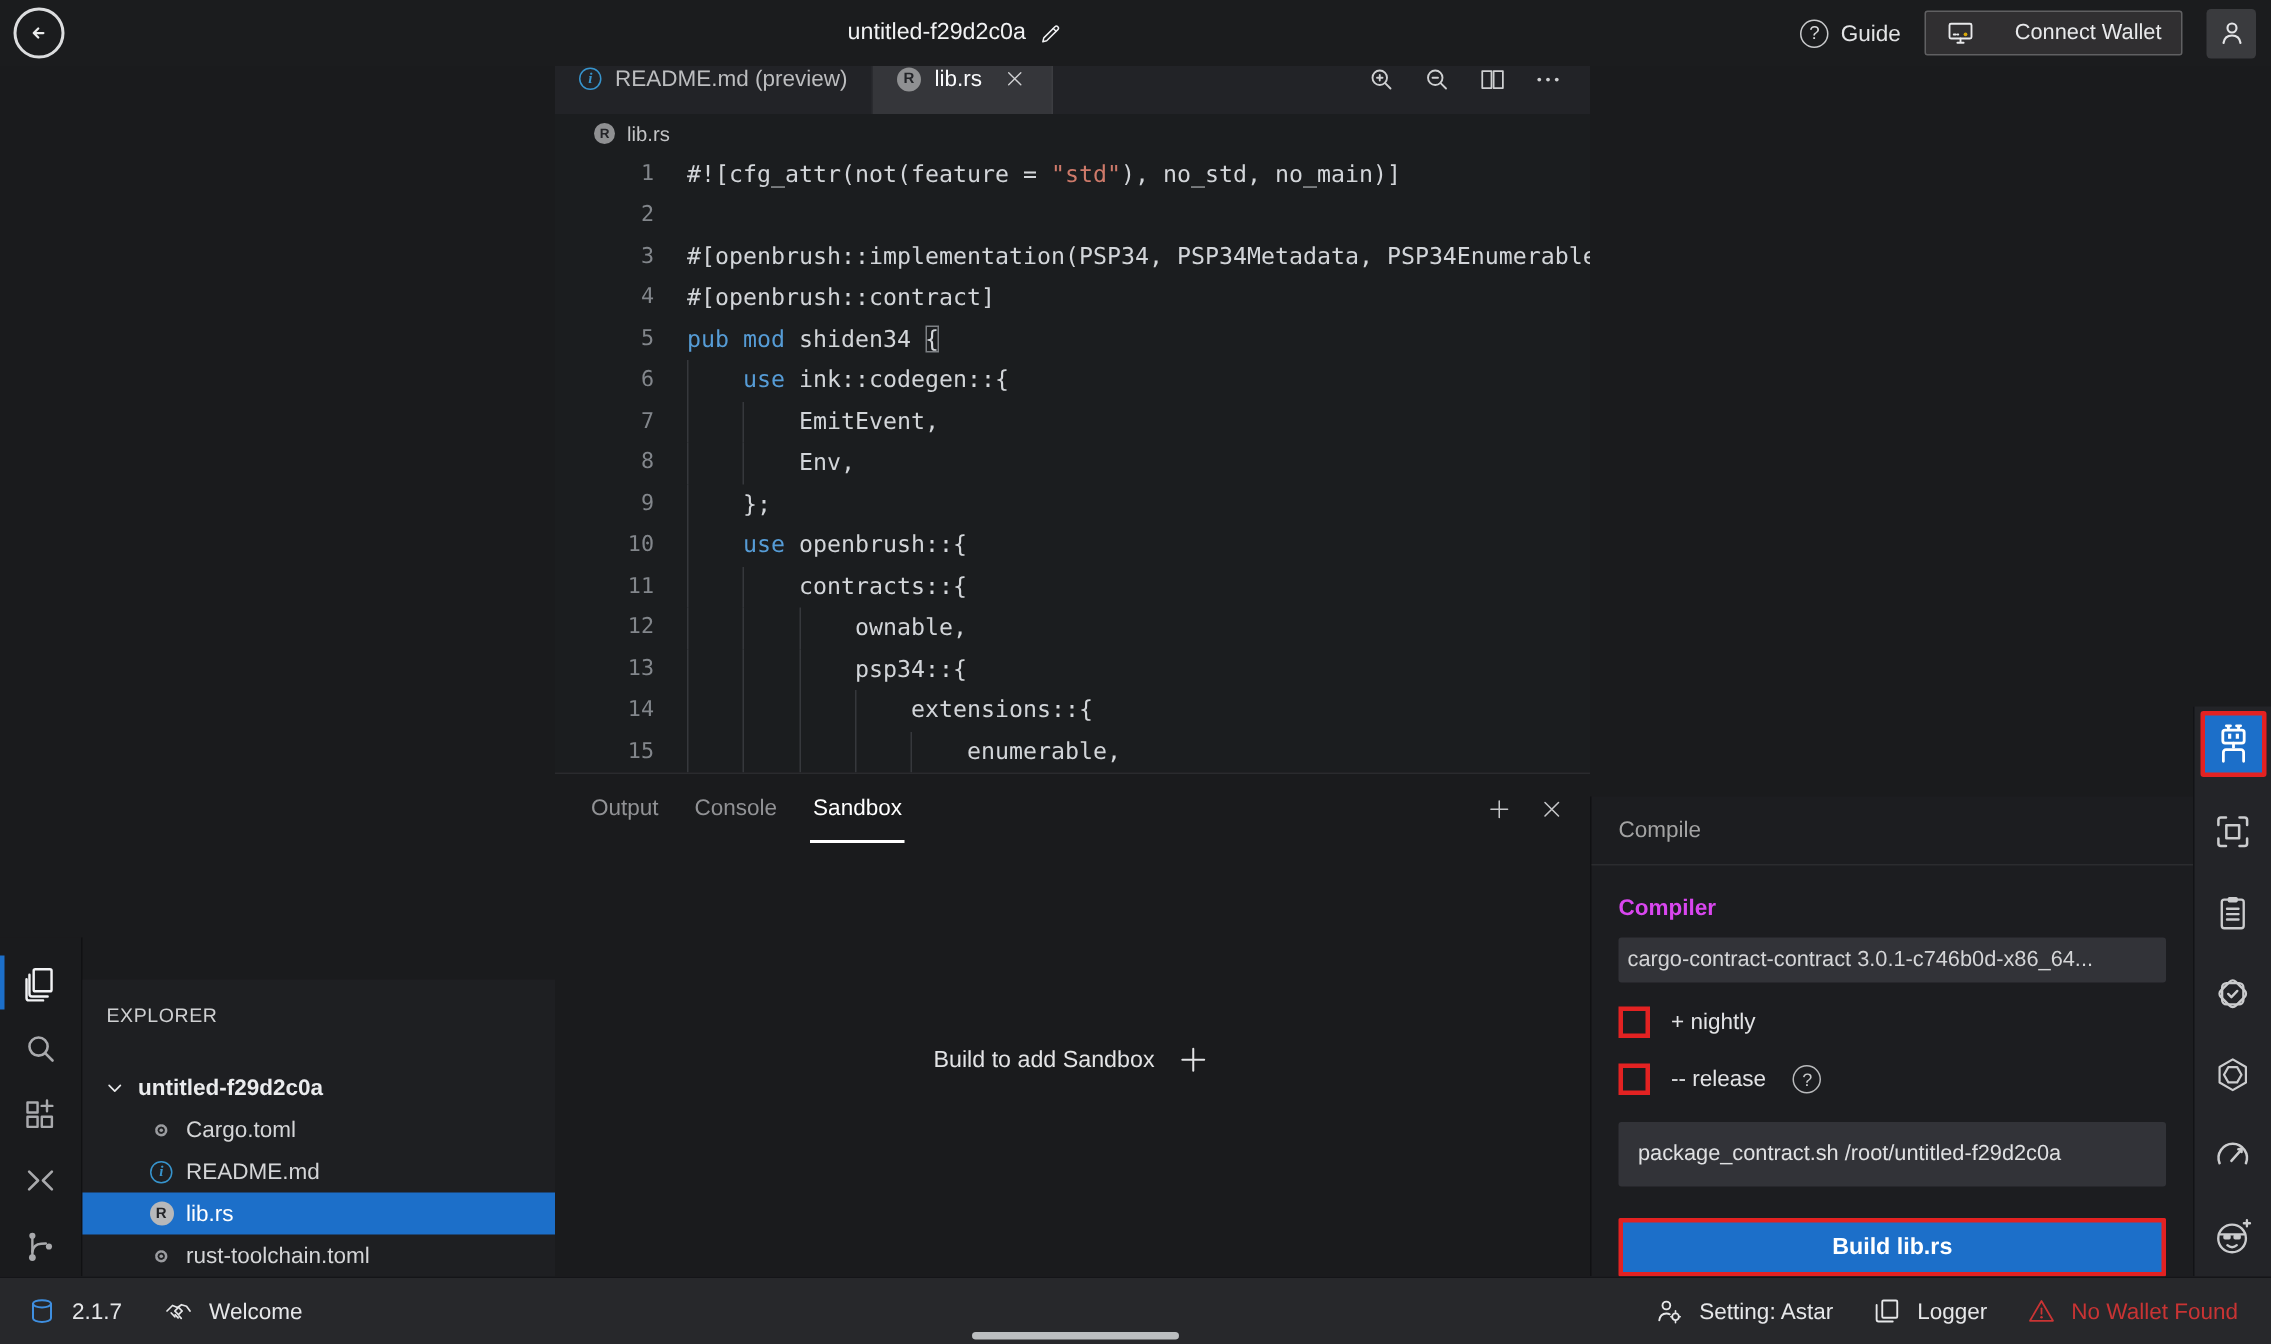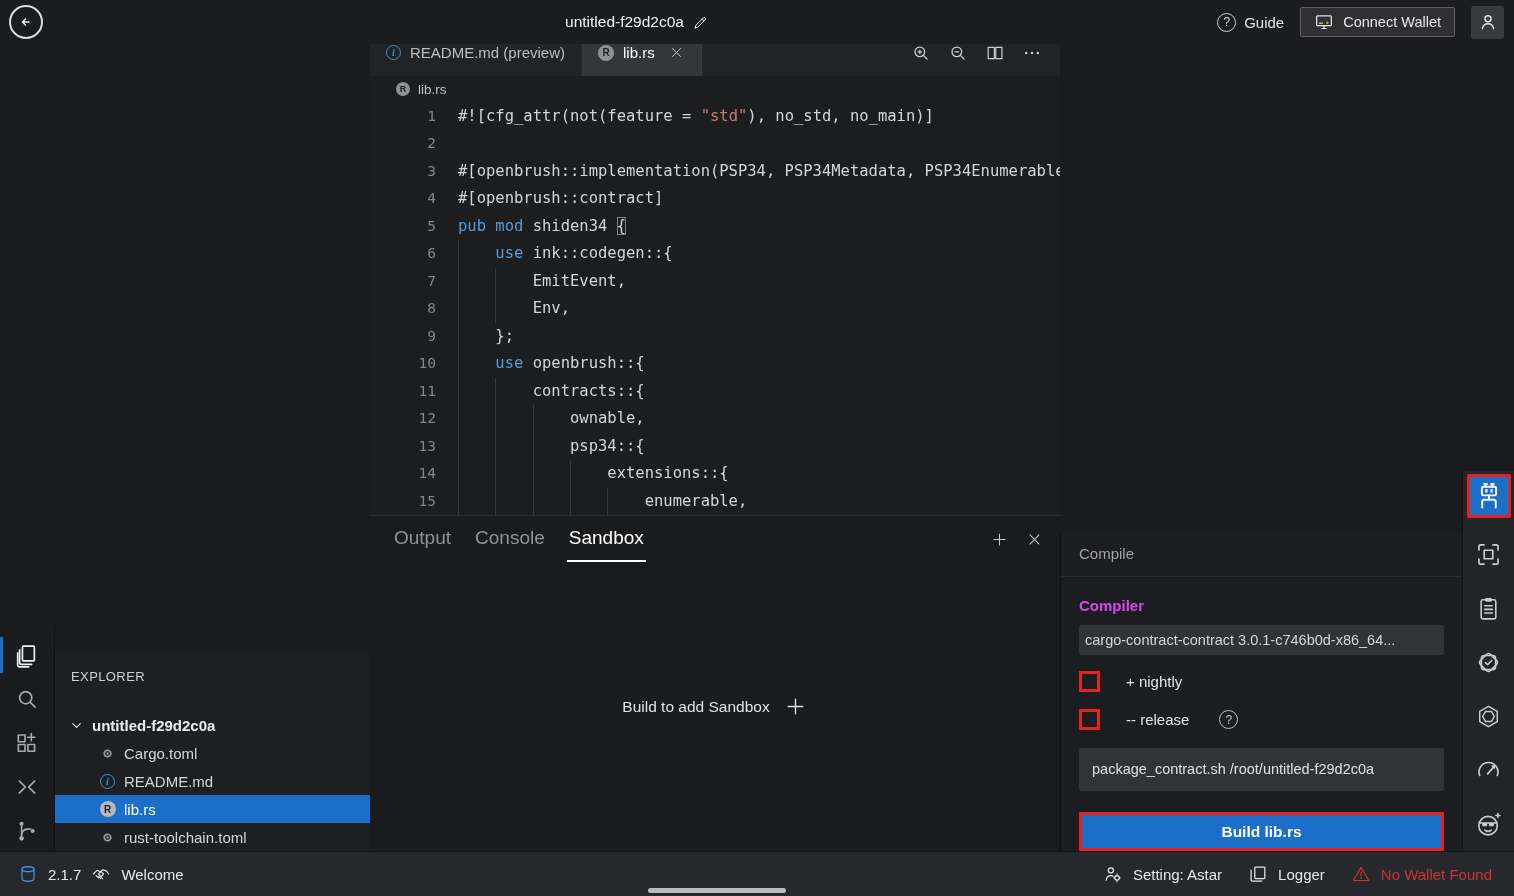--- a/index.html
+++ b/index.html
@@ -7,21 +7,21 @@
   body { background:#1a1b1d; font-family:"Liberation Sans",sans-serif; color:#d8d9db; }
   .app { position:relative; width:1514px; height:896px; display:flex; flex-direction:column; }
 
   
   .titlebar { position:relative; height:44px; flex:none; background:#1b1c1e; }
   .back-btn { position:absolute; left:9px; top:5px; width:34px; height:34px; border:2px solid #dcdddf; border-radius:50%; display:flex; align-items:center; justify-content:center; color:#eceded; cursor:pointer; }
   .title-center { position:absolute; left:637px; top:0; height:44px; transform:translateX(-50%); display:flex; align-items:center; gap:8px; font-size:15.5px; color:#f0f1f3; white-space:nowrap; }
   .tb-right { position:absolute; right:10px; top:0; height:44px; display:flex; align-items:center; gap:16px; }
   .guide-btn { display:flex; align-items:center; gap:8px; font-size:15px; color:#e2e3e5; cursor:pointer; }
   .qcircle { width:19px; height:19px; border:1.5px solid #c9cacc; border-radius:50%; font-size:12.5px; display:flex; align-items:center; justify-content:center; color:#d6d7d9; }
-  .wallet-btn { height:30px; padding:0 13px; display:flex; align-items:center; gap:9px; background:#302f31; border:1px solid #606062; border-radius:2px; font-size:14.5px; color:#e8e9eb; cursor:pointer; }
+  .wallet-btn { height:30px; padding:0 13px; display:flex; align-items:center; gap:26px; background:#302f31; border:1px solid #606062; border-radius:2px; font-size:14.5px; color:#e8e9eb; cursor:pointer; }
   .avatar { width:33px; height:33px; border-radius:3px; background:#3a3b3e; display:flex; align-items:center; justify-content:center; color:#e4e5e7; cursor:pointer; }
 
   
   .main { flex:1; display:flex; min-height:0;align-items:flex-end; }
 
   .activity { width:55px; flex:none; background:#1a1b1d; border-right:1px solid #101113; display:flex; flex-direction:column; align-items:center; padding-top:10px; gap:4px; }
   .act-item { position:relative; width:55px; height:40px; display:flex; align-items:center; justify-content:center; color:#a9aaad; cursor:pointer; }
   .act-item.active { color:#f2f3f5; }
   .act-item.active::before { content:''; position:absolute; left:0; top:2px; width:3px; height:36px; background:var(--c-accent,#1c6fc9); }
 
@@ -50,43 +50,43 @@
   .cl { display:flex; height:27.5px; line-height:27.5px; }
   .ln { width:66px; flex:none; text-align:right; color:#82868b; font-size:14.5px; }
   .ct { margin-left:22px; position:relative; white-space:pre; color:#d2d5d9; }
   .kw { color:var(--c-keyword,#569cd6); }
   .str { color:var(--c-string,#ce7a6a); }
   .br { outline:1px solid #7d8084; outline-offset:-1px; }
   .guide { position:absolute; top:0; bottom:0; width:1px; background:#36383c; }
 
   .panel { height:336px; flex:none; border-top:1px solid #2a2b2e; background:#1a1b1d; display:flex; flex-direction:column; }
   .panel-head { height:46px; flex:none; display:flex; align-items:center; padding:0 16px 0 12px; }
-  .ptab { margin:0 10px; height:46px; display:flex; align-items:center; font-size:19px; color:#919295; border-bottom:2.5px solid transparent; padding:0 2px; cursor:pointer; }
+  .ptab { margin:0 10px; height:46px; display:flex; align-items:center; font-size:15px; color:#919295; border-bottom:2.5px solid transparent; padding:0 2px; cursor:pointer; }
   .ptab.active { color:#ffffff; border-bottom-color:#ffffff; }
   .panel-actions { margin-left:auto; display:flex; gap:16px; color:#c6c7c9; }
   .panel-body { flex:1; display:flex; align-items:center; justify-content:center; gap:13px; font-size:15.5px; color:#e2e3e5; cursor:pointer; }
 
   .compile { width:402px; flex:none; background:#1c1d20; border-left:1px solid #101113; display:flex; flex-direction:column; }
   .cp-head { height:46px; flex:none; display:flex; align-items:center; padding-left:18px; font-size:15px; color:#a3a3a3; border-bottom:1px solid #2b2c2f; }
   .cp-body { padding:20px 18px 0 18px; }
   .cp-label { font-size:15px; font-weight:bold; color:#d946ef; margin-bottom:11px; }
   .cp-select { height:30px; background:#323338; border-radius:2px; display:flex; align-items:center; padding:0 6px; font-size:14.5px; color:#d4d5d7; white-space:nowrap; overflow:hidden; margin-bottom:16px; cursor:pointer; }
-  .chk-row { display:flex; align-items:center; gap:26px; margin-bottom:17px; font-size:15px; color:#e2e3e5; }
+  .chk-row { display:flex; align-items:center; gap:14px; margin-bottom:17px; font-size:15px; color:#e2e3e5; }
   .chk { width:21px; height:21px; border:3px solid var(--c-annotation,#e32222); flex:none; cursor:pointer; }
   .help-circle { width:19px; height:19px; border:1.5px solid #b9babc; border-radius:50%; font-size:12px; color:#c9cacb; display:flex; align-items:center; justify-content:center; margin-left:4px; cursor:pointer; }
   .cmd-box { background:#323338; border-radius:2px; padding:7px 13px; font-size:14.5px; color:#dfe0e2; line-height:29px; margin-top:18px; }
   .build-btn { margin-top:21px; height:39px; background:var(--c-accent,#1c6fc9); border:3px solid var(--c-annotation,#e32222); display:flex; align-items:center; justify-content:center; font-size:15.5px; font-weight:bold; color:#fff; border-radius:1px; cursor:pointer; }
 
   .rightbar { width:52px; flex:none; background:#232428; border-left:1px solid #121316; display:flex; flex-direction:column; align-items:center; padding-top:3px; }
   .rb-active { width:44px; height:44px; background:var(--c-accent,#1c6fc9); border:3px solid var(--c-annotation,#e32222); border-radius:2px; display:flex; align-items:center; justify-content:center; margin-bottom:9px; color:#fff; cursor:pointer; }
   .rb-item { height:54px; display:flex; align-items:center; justify-content:center; color:#cbccce; cursor:pointer; }
 
   
   .statusbar { height:45px; flex:none; background:#27282b; border-top:1px solid #141518; display:flex; align-items:center; padding:0 22px 0 18px; font-size:15px; color:#e6e7e9; }
-  .sb-left { display:flex; gap:10px; }
+  .sb-left { display:flex; gap:28px; }
   .sb-right { margin-left:auto; display:flex; gap:26px; }
   .sb-item { display:flex; align-items:center; gap:10px; white-space:nowrap; }
   .sb-item.alert { color:var(--c-alert,#c93434); }
 
   .bottom-hint { position:absolute; left:648px; top:888px; width:138px; height:5px; background:#ccced0; border-radius:2.5px; opacity:.9; }
 
   
   .i { display:flex; align-items:center; justify-content:center; }
   .i svg { width:100%; height:100%; } .i15{width:15px;height:15px;} .i17{width:17px;height:17px;}
   .i19{width:19px;height:19px;} .i20{width:20px;height:20px;}

